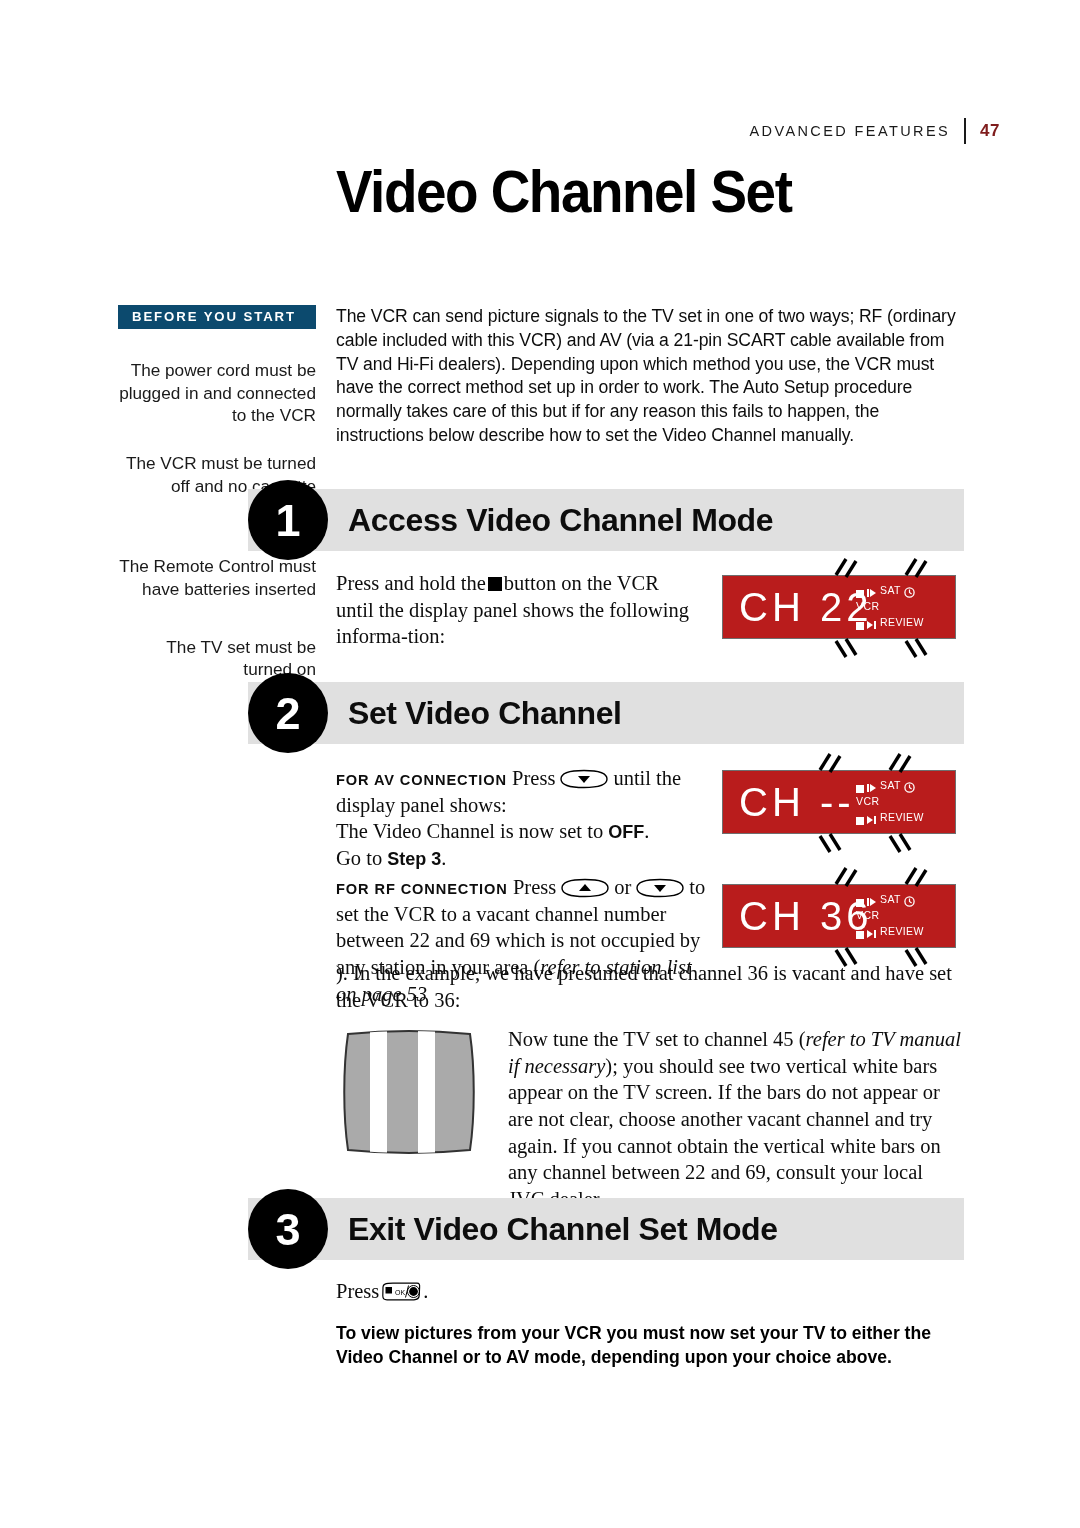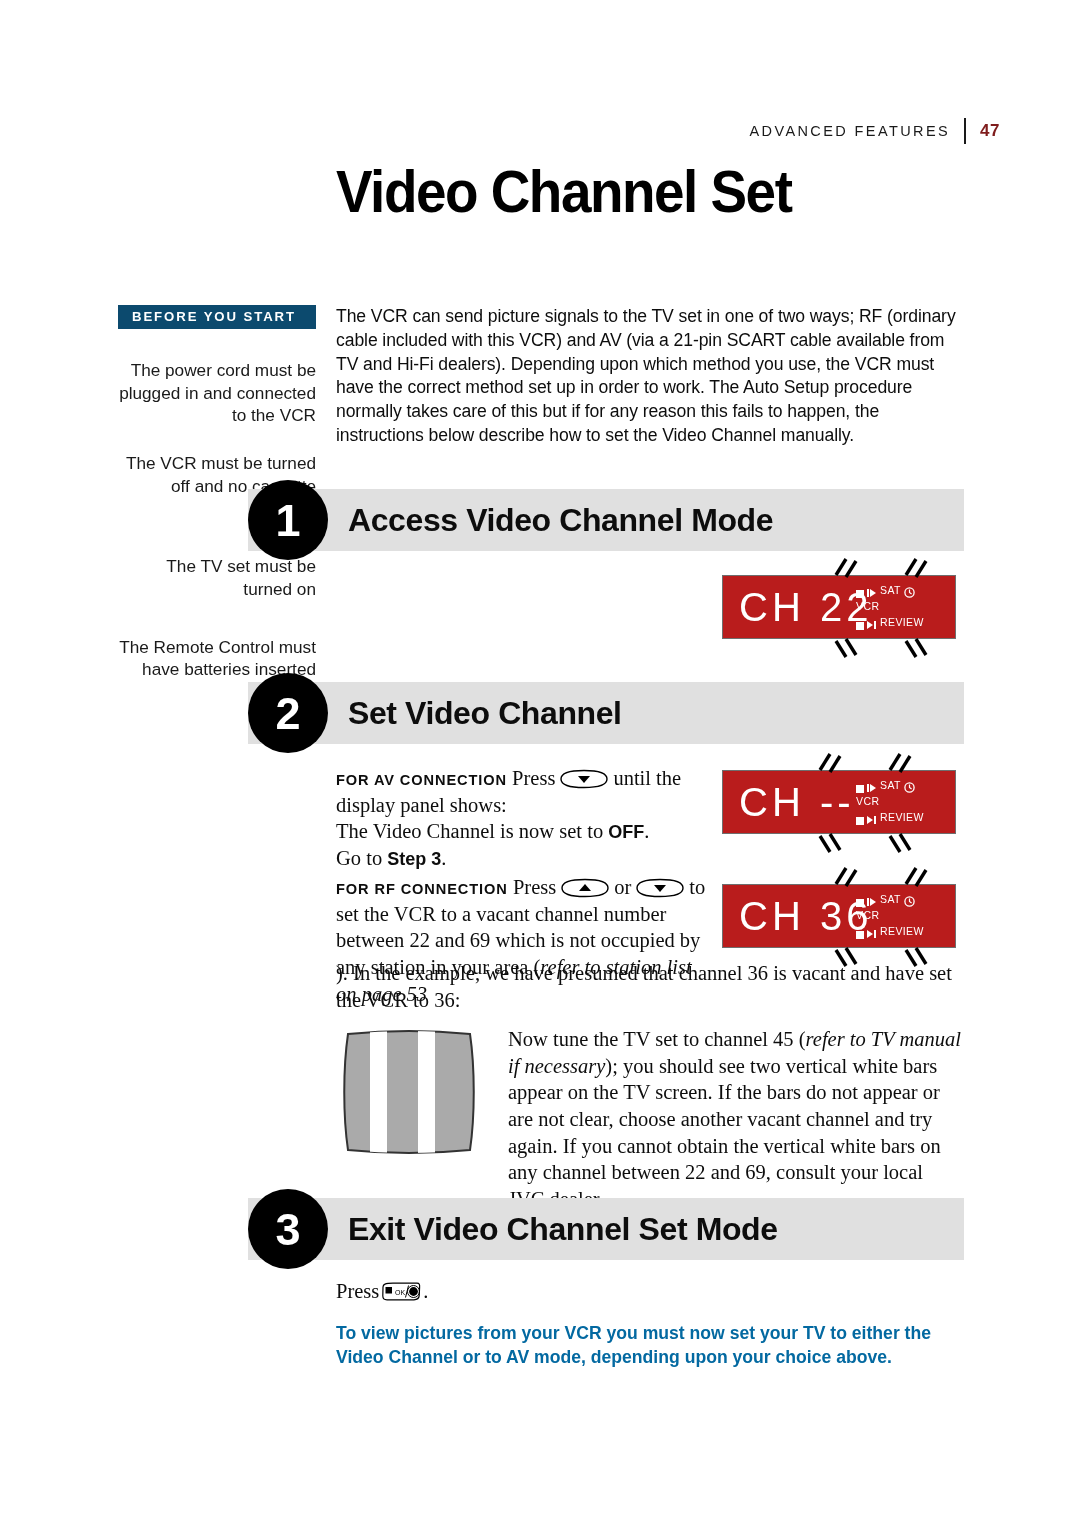--- a/index.html
+++ b/index.html
@@ -245,51 +245,54 @@
   }
 
   .closing {
     position: absolute;
     left: 336px;
     top: 1322px;
     width: 632px;
     font-size: 17.6px;
     font-weight: bold;
     line-height: 1.36;
-    color: #0369a1;
+    color: #000000;
   }
 </style>
 </head>
 <body>
 
 <div class="page">
 
   <div class="header">
     <span class="header-section">ADVANCED FEATURES</span>
     <span class="header-rule"></span>
     <span class="header-page">47</span>
   </div>
 
   <div class="page-title">Video Channel Set</div>
 
   <div class="sidebar">
     <span class="sidebar-badge">BEFORE YOU START</span>
     <div class="sidebar-item">The power cord must be plugged in and connected to the VCR</div>
     <div class="sidebar-item">The VCR must be turned off and no cassette inserted</div>
+    <div class="sidebar-item gap-big">The Remote Control must have batteries inserted</div>
     <div class="sidebar-item gap-big">The TV set must be turned on</div>
-    <div class="sidebar-item gap-big">The Remote Control must have batteries inserted</div>
   </div>
 
   <div class="intro">The VCR can send picture signals to the TV set in one of two ways; RF (ordinary cable included with this VCR) and AV (via a 21-pin SCART cable available from TV and Hi-Fi dealers). Depending upon which method you use, the VCR must have the correct method set up in order to work. The Auto Setup procedure normally takes care of this but if for any reason this fails to happen, the instructions below describe how to set the Video Channel manually.</div>
 
   <div class="step-banner" style="left:248px; top:489px; width:716px;">
     <div class="badge">1</div>
     <div class="step-title">Access Video Channel Mode</div>
   </div>
 
+  <div class="serif" style="position:absolute; left:336px; top:570px; width:356px;">
+    <span>Press and hold the</span><span class="stop-glyph"></span><span>button on the VCR until the display panel shows the following informa-tion:</span>
+  </div>
 
   <div class="vfd" style="left:722px; top:575px;">
     <div class="segs">CH 22</div>
     <div class="indicators">
       <div class="ind-row">
         <span class="sq"></span>
         <svg width="10" height="10" viewBox="0 0 10 10">
             <rect x="0" y="1" width="2" height="8" fill="#fff"></rect>
             <polygon points="3,1 9,5 3,9" fill="#fff"></polygon>
           </svg>

